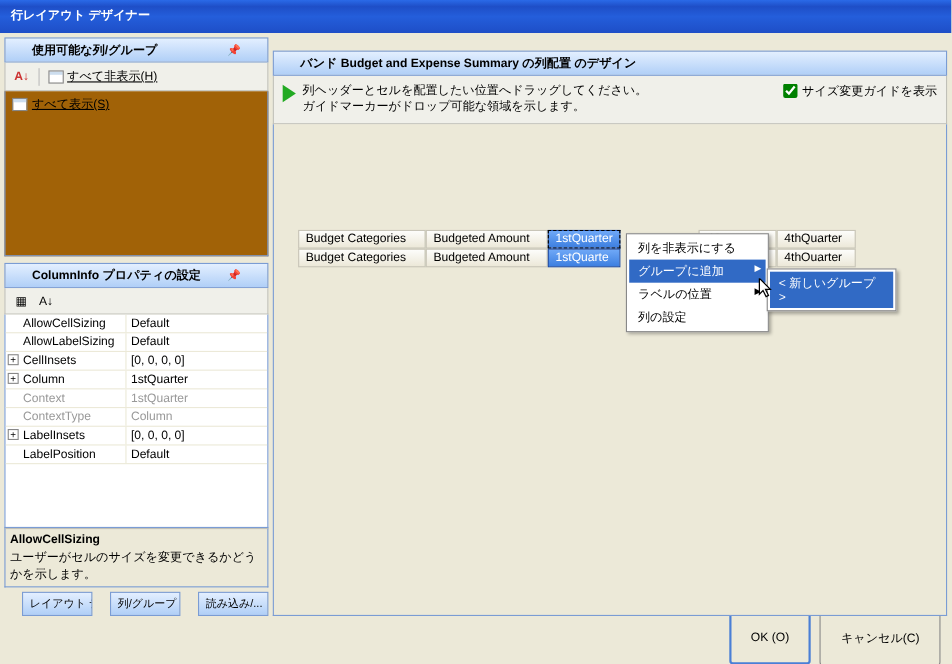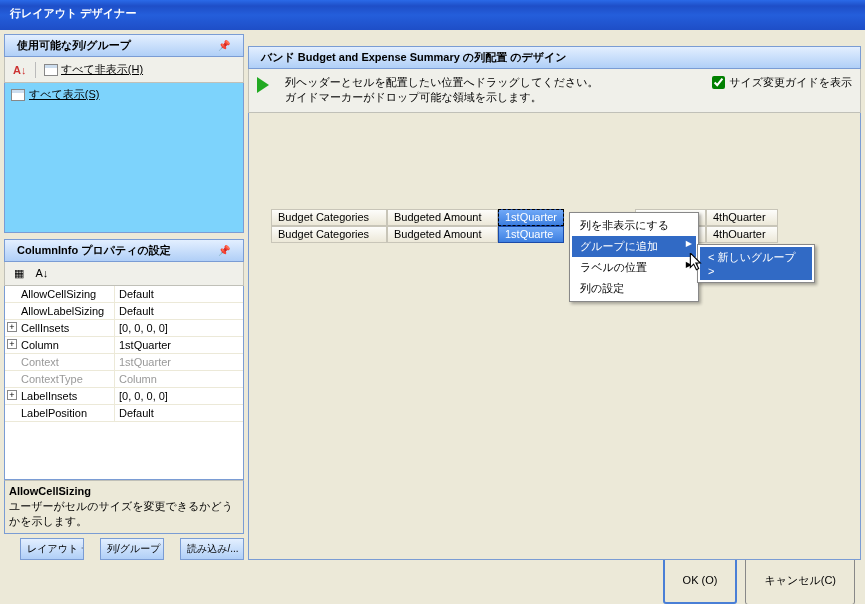--- a/index.html
+++ b/index.html
@@ -5,28 +5,28 @@
 * { box-sizing: border-box; margin: 0; padding: 0; font-family: "MS UI Gothic", Tahoma, sans-serif; font-size: 11px; }
 body { background: #ece9d8; width: 865px; height: 604px; overflow: hidden; position: relative; }
 
 .titlebar { height: 30px; background: linear-gradient(#2a6ae8, #1e4ec7 20%, #245edb 50%, #1e4ec7); color: white; padding: 6px 10px; font-weight: bold; font-size: 12px; }
 
 .main { display: flex; height: 530px; }
 
 .left-col { width: 246px; display: flex; flex-direction: column; padding: 4px 2px 0 4px; }
 .right-col { flex: 1; padding: 4px 4px 0 2px; display: flex; flex-direction: column; margin-top: 12px; }
 
-.panel-head { background: linear-gradient(#e3efff, #b0cff7); border: 1px solid #7a9cd4; padding: 3px 12px; font-weight: bold; display: flex; justify-content: space-between; align-items: center; }
+.panel-head { background: linear-gradient(#e3efff, #b0cff7); border: 1px solid #7a9cd4; padding: 3px 24px; font-weight: bold; display: flex; justify-content: space-between; align-items: center; }
 .pin { font-size: 10px; cursor: pointer; }
 
 .toolbar { background: #f0f0ea; border: 1px solid #c0c0b8; border-top: none; padding: 3px 4px; display: flex; align-items: center; gap: 4px; }
 .tool-btn { border: none; background: none; padding: 2px 4px; cursor: pointer; display: inline-flex; align-items: center; gap: 3px; }
 .sort-icon { width: 14px; display: inline-block; color: #c33; font-weight: bold; }
 
-.tree-area { background: #7dd3fc; border: 1px solid #7a9cd4; border-top: none; flex: 0 0 150px; overflow: auto; padding: 2px; }
+.tree-area { background: #a16207; border: 1px solid #7a9cd4; border-top: none; flex: 0 0 150px; overflow: auto; padding: 2px; }
 .tree-row { padding: 2px 4px; display: flex; align-items: center; gap: 4px; }
 .grid-icon { width: 14px; height: 12px; display: inline-block; border: 1px solid #888; background: linear-gradient(#cde, #cde) 0 0/100% 3px no-repeat, linear-gradient(#fff, #fff); }
 
 .props-head { margin-top: 6px; }
 .pg-cats { background: #f0f0ea; border: 1px solid #c0c0b8; border-top: none; padding: 3px 5px; }
 .props-grid { background: white; border: 1px solid #7a9cd4; border-top: none; flex: 1 1 auto; overflow: auto; }
 .cat-row { background: #ece9d8; font-weight: bold; padding: 2px 4px; border-bottom: 1px solid #d4d0c8; }
 .box { display: inline-block; width: 10px; height: 10px; border: 1px solid #888; text-align: center; line-height: 9px; font-size: 9px; margin-right: 3px; }
 .prop-row { display: flex; border-bottom: 1px solid #ece9d8; }
 .prop-row .k { width: 110px; padding: 2px 4px 2px 16px; border-right: 1px solid #ece9d8; }
@@ -34,21 +34,21 @@
 .prop-row.dim .k, .prop-row.dim .v { color: #999; }
 .prop-row .exp { position: absolute; margin-left: -14px; }
 
 .help-box { background: #ece9d8; border: 1px solid #7a9cd4; border-top: 1px solid #c0c0b8; padding: 4px; min-height: 50px; }
 .help-box .t { font-weight: bold; margin-bottom: 2px; }
 
 .tabs { display: flex; gap: 0; margin-top: 4px; }
 .tab { background: linear-gradient(#e3efff, #b0cff7); border: 1px solid #7a9cd4; padding: 3px 6px; font-size: 10px; cursor: pointer; flex: 1; white-space: nowrap; overflow: hidden; margin-left: 16px; }
 
 .design-head { }
-.design-toolbar { background: #f0f0ea; border: 1px solid #c0c0b8; border-top: none; padding: 6px 8px; display: flex; align-items: flex-start; gap: 16px; justify-content: space-between; }
+.design-toolbar { background: #f0f0ea; border: 1px solid #c0c0b8; border-top: none; padding: 6px 8px; display: flex; align-items: flex-start; gap: 6px; justify-content: space-between; }
 .play { width: 0; height: 0; border-left: 12px solid #2a2; border-top: 8px solid transparent; border-bottom: 8px solid transparent; margin-top: 2px; }
 .hint { flex: 1; line-height: 1.4; }
 .chk { display: flex; align-items: center; gap: 4px; }
 .chk input { accent-color: green; }
 
 .canvas { background: #ece9d8; border: 1px solid #7a9cd4; border-top: none; flex: 1; position: relative; overflow: hidden; }
 
 .layout-rows { position: absolute; left: 22px; top: 96px; }
 .lr { display: flex; }
 .cellh { height: 17px; border: 1px solid #c8c5b8; background: linear-gradient(#fdfdfb, #ece8d8); padding: 1px 6px; position: relative; white-space: nowrap; overflow: hidden; }

